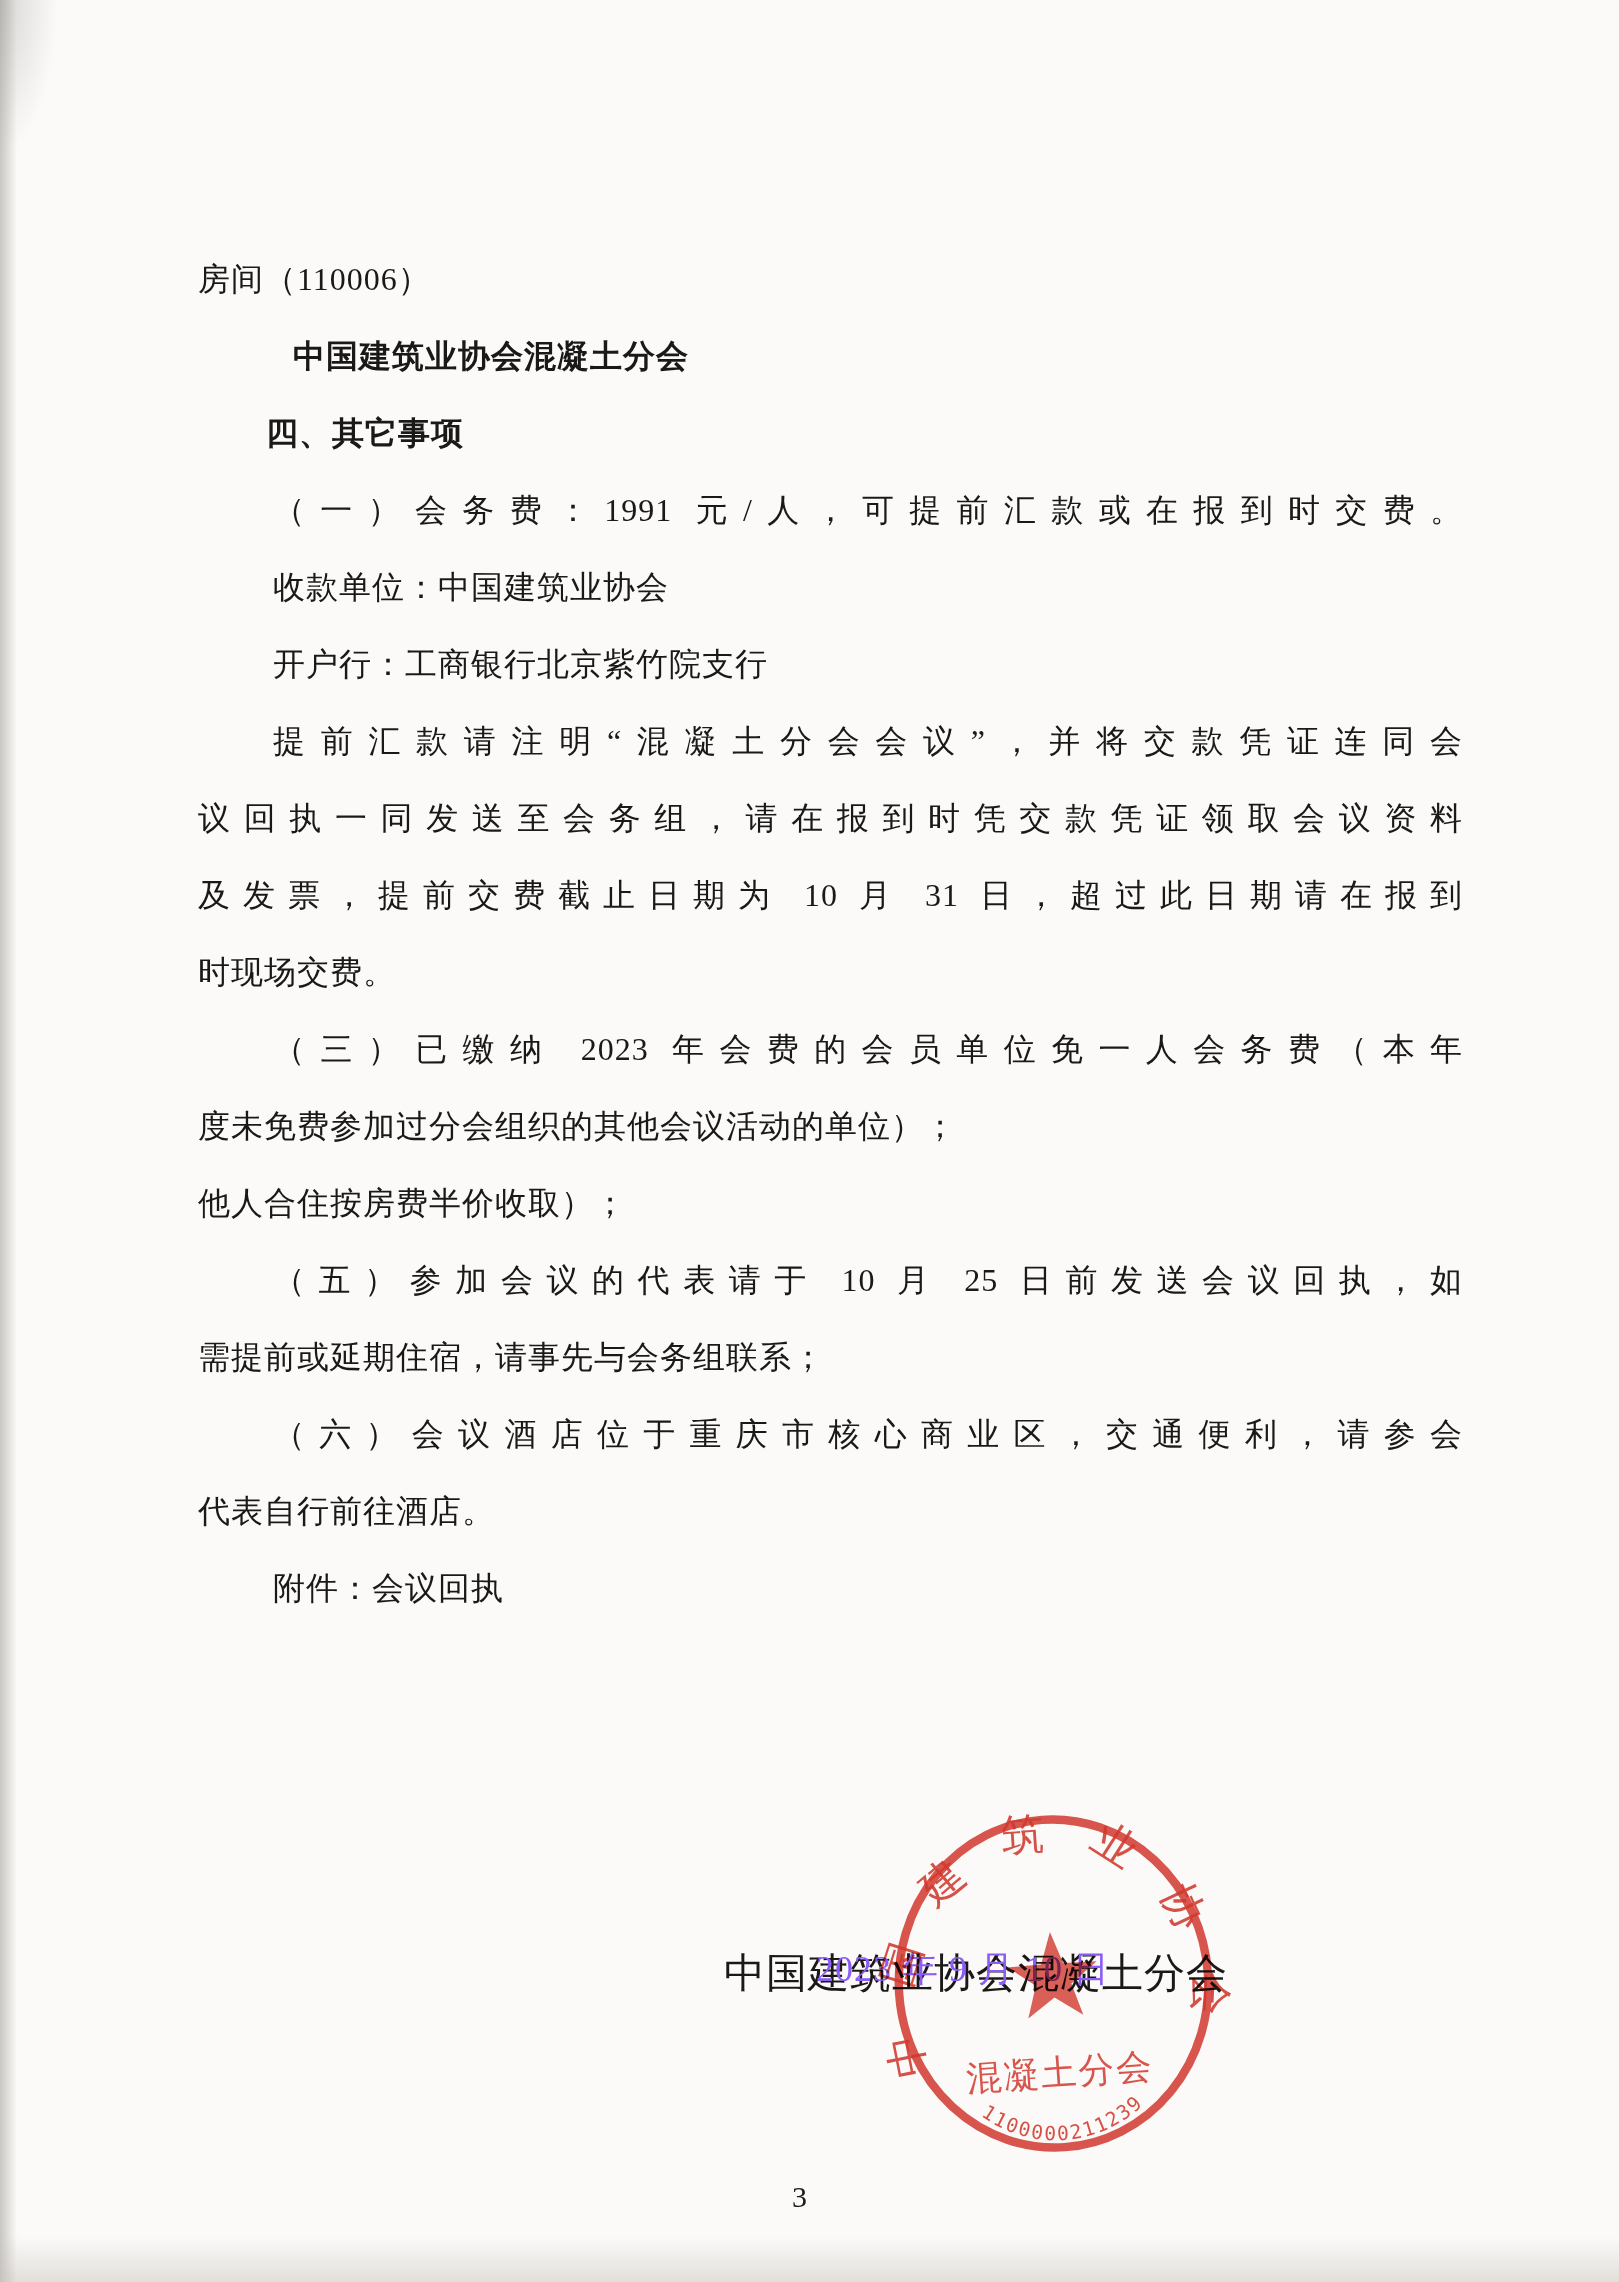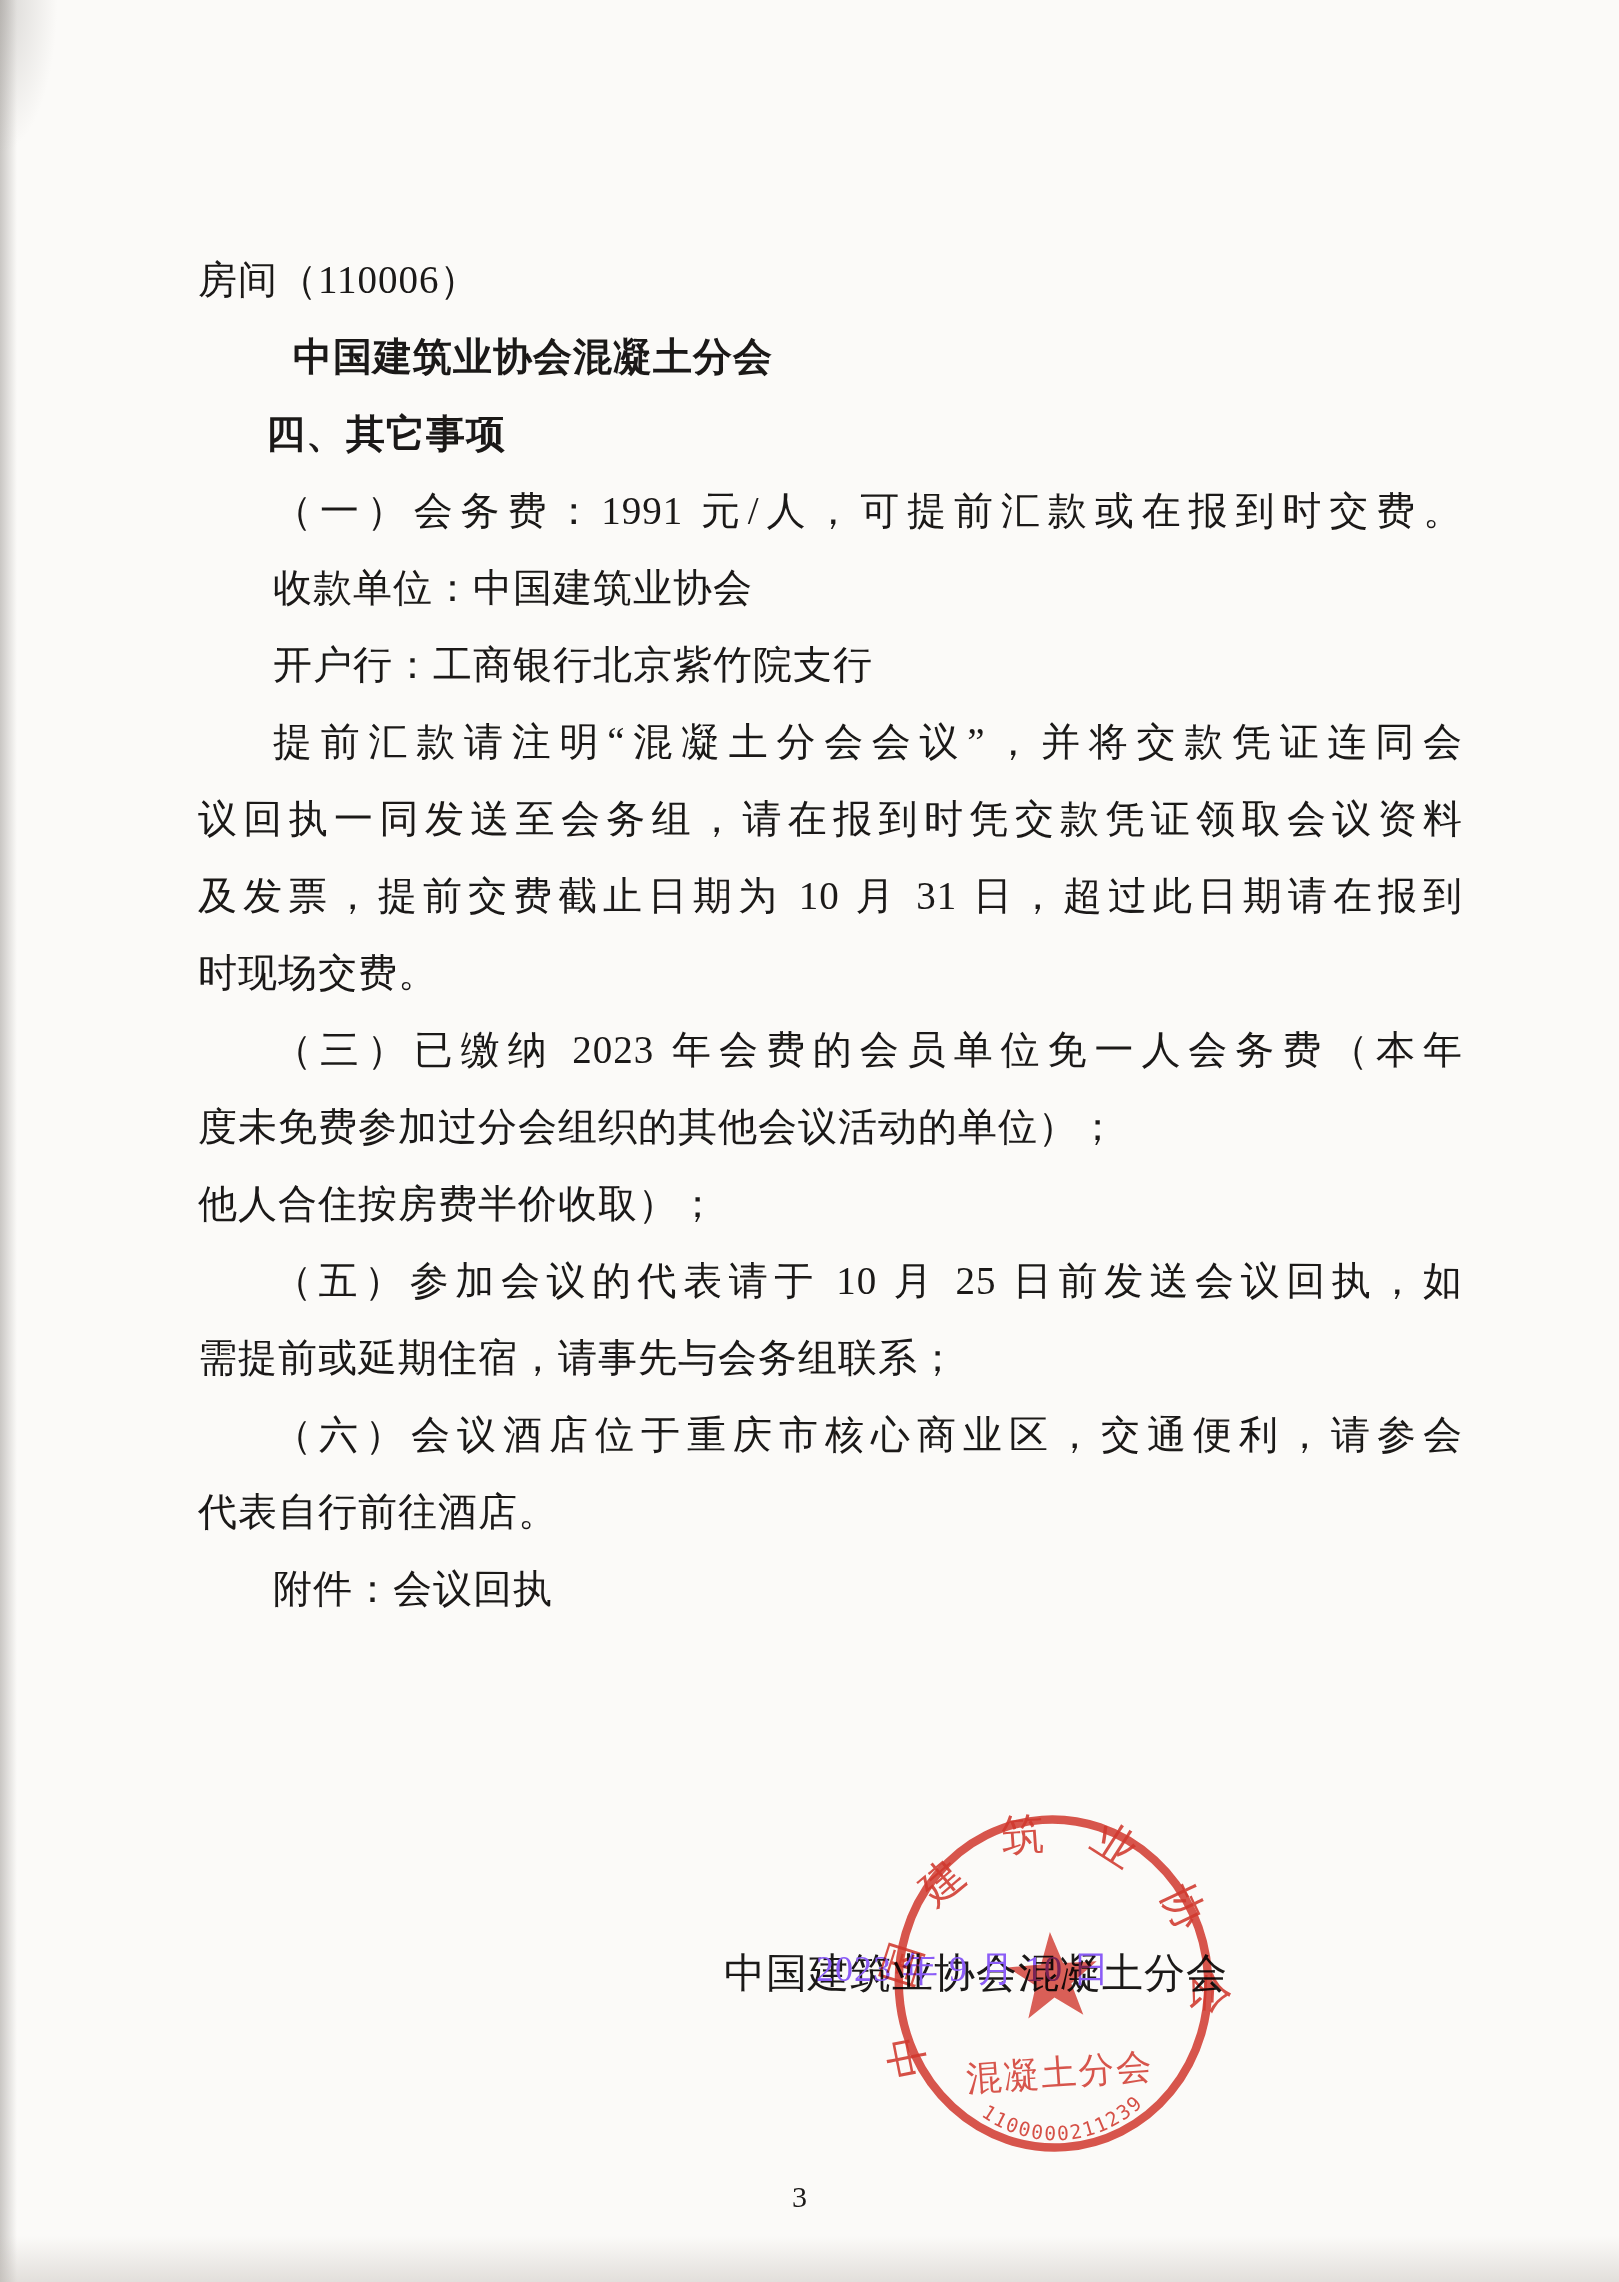--- a/index.html
+++ b/index.html
@@ -21,21 +21,21 @@
   .edge-bottom{
     position:absolute;left:0;bottom:0;width:1619px;height:46px;
     background:linear-gradient(0deg,rgba(196,190,184,.45),rgba(255,255,255,0));
   }
   .edge-corner{
     position:absolute;left:0;top:0;width:58px;height:154px;
     background:radial-gradient(ellipse at 0% 0%,rgba(150,146,142,.35),rgba(255,255,255,0) 70%);
   }
   .content{
     position:absolute;left:198px;top:241px;width:1265px;
-    font-size:39px;line-height:77px;color:#1b1918;letter-spacing:1px;
+    font-size:32px;line-height:77px;color:#1b1918;letter-spacing:1px;
   }
   .ln{height:77px;}
   .ind{text-indent:75px;}
   .ind2{text-indent:95px;}
   .indh{text-indent:68px;}
   .bold{font-weight:700;font-family:"Liberation Sans","DejaVu Sans",sans-serif;}
   .full{text-align:justify;text-align-last:justify;}
   .signature{
     position:absolute;left:724px;top:1946px;
     font-size:41px;color:#1b1918;letter-spacing:1px;white-space:nowrap;

